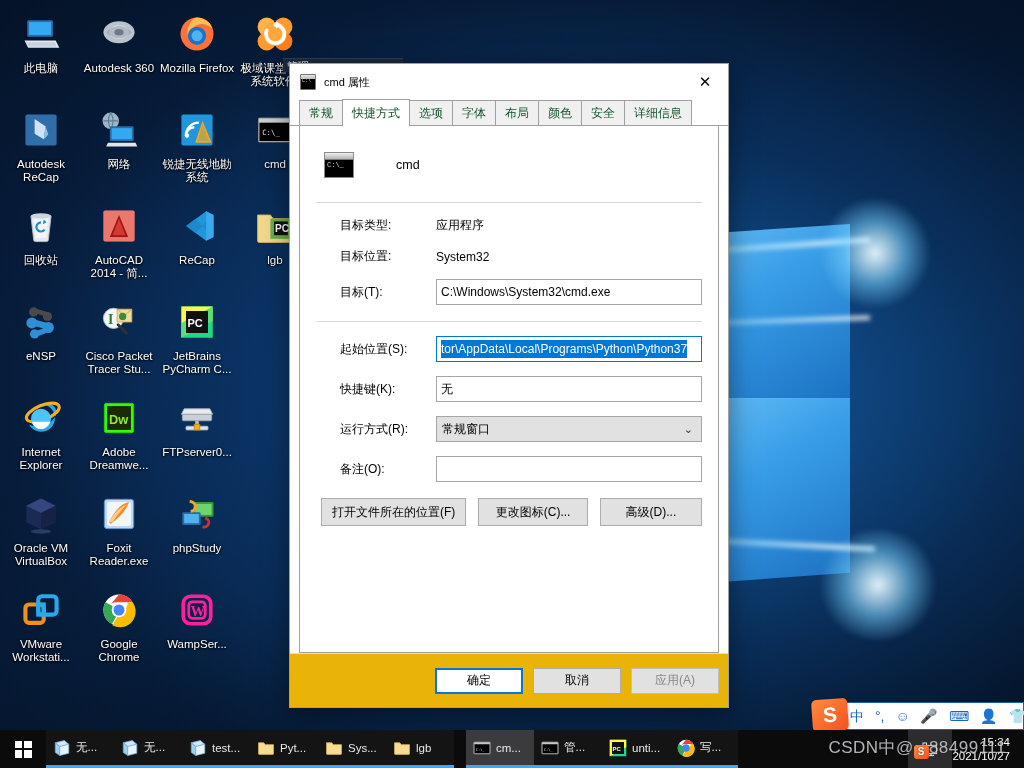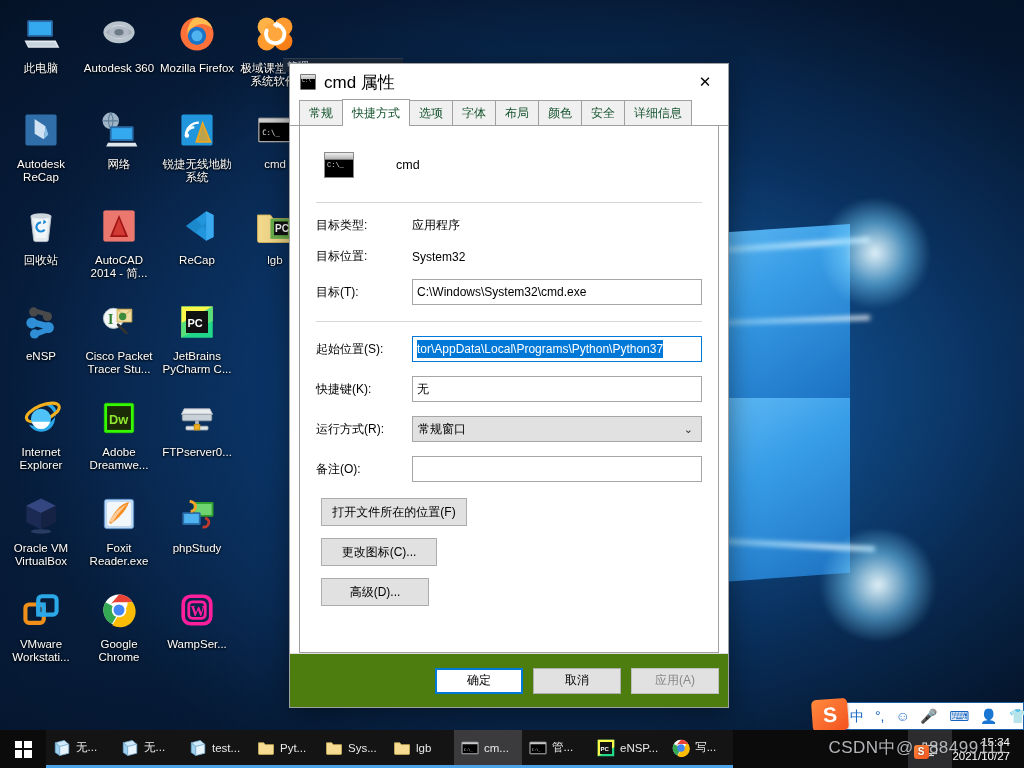--- a/index.html
+++ b/index.html
@@ -117,21 +117,21 @@
     position: relative; overflow:hidden;
   }
   #titlebar .tico::before{
     content:""; position:absolute; left:0; top:0; right:0; height:4px;
     background: linear-gradient(#e8e8e8,#b9b9b9);
   }
   #titlebar .tico::after{
     content:"C:\\"; position:absolute; left:1px; top:3px;
     color:#ddd; font-size:5px; font-family:"Liberation Mono", monospace;
   }
-  #title-text { font-size: 17px; color:#000; }
+  #title-text { font-size: 11px; color:#000; }
   #close-btn {
     margin-left:auto; width:46px; height:36px;
     display:flex; align-items:center; justify-content:center;
     color:#000; font-size:15px; cursor:pointer;
   }
 
   #tabstrip {
     display:flex; align-items:flex-end;
     padding-left: 9px;
     height: 26px;
@@ -178,53 +178,53 @@
     background:linear-gradient(#efefef,#b5b5b5); border-bottom:1px solid #777;
   }
   #shortcut-head .bigico::after{
     content:"C:\\_"; position:absolute; left:2px; top:8px;
     color:#dcdcdc; font-size:7px; font-family:"Liberation Mono", monospace;
   }
   #shortcut-head .sname { margin-left:42px; font-size:12.5px; }
   .hr { height:1px; background:#d8d8d8; margin: 12px 0 0 0; }
 
   .frow { display:flex; align-items:center; margin-top:14px; }
-  .flabel { width:96px; font-size:12px; color:#000; flex:none; }
+  .flabel { width:96px; font-size:12px; color:#000; flex:none;margin-left:24px; }
   .fstatic { font-size:12px; color:#000; }
   .finput {
     flex:1; height:26px;
     border:1px solid #a6a6a6; background:#fff;
     display:flex; align-items:center;
     padding: 0 4px; font-size:12px;
     overflow:hidden; white-space:nowrap;
   }
   .finput.focused { border:1px solid #0078d7; }
   .sel { background:#0078d7; color:#fff; padding:2px 0; }
   .fselect {
     flex:1; height:26px;
     border:1px solid #a6a6a6; background:#e1e1e1;
     display:flex; align-items:center; justify-content:space-between;
     padding: 0 8px 0 5px; font-size:12px;
   }
   .chev { font-size:11px; color:#333; }
 
-  #btnrow { display:flex; gap:12px; margin-top:16px; padding-left: 5px; flex-direction: column; }
+  #btnrow { display:flex; gap:12px; margin-top:16px; padding-left: 5px; }
   .sbtn {
     height:28px; background:#e1e1e1; border:1px solid #adadad;
     font-size:12px; color:#000;
     display:flex; align-items:center; justify-content:center;
     padding: 0 10px; cursor:pointer; white-space:nowrap;
   }
   #open-loc-btn { width:146px; }
   #change-icon-btn { width:116px; }
   #advanced-btn { width:108px; }
 
   #footer {
     flex:none; height:54px;
-    background:#4d7c0f;
+    background:#eab308;
     border-top:1px solid #dfdfdf;
     display:flex; align-items:center; justify-content:flex-end;
     gap:10px; padding-right: 9px;
   }
   .fbtn {
     width:88px; height:26px;
     background:#e1e1e1; border:1px solid #adadad;
     font-size:12px; display:flex; align-items:center; justify-content:center;
     cursor:pointer;
   }
@@ -270,21 +270,21 @@
   .tbtn {
     height:38px; min-width:68px;
     display:flex; align-items:center;
     padding: 0 7px; gap:5px;
     position:relative; cursor:pointer;
     color:#e9e9e9; font-size:11.5px;
     border-bottom: 3px solid transparent;
   }
   .tbtn .tlabel { max-width:40px; overflow:hidden; white-space:nowrap; }
   .tbtn.open { border-bottom-color:#4aa3e8; background: rgba(255,255,255,0.04); }
-  .tbtn.active { background:#3b3b3d; border-bottom-color:#4aa3e8; }
+  .tbtn.active { background:#3b3b3d; border-bottom-color:#4aa3e8;margin-left:12px; }
   .tb-ico { width:18px; height:18px; flex:none; position:relative; }
   #taskview {
     width:44px; height:38px; display:flex; align-items:center; justify-content:center;
     background:#2c2c2e; cursor:pointer;
   }
   #tray {
     margin-left:auto; height:31px;
     display:flex; align-items:center; padding-right:6px;
     position:relative;
   }
@@ -791,21 +791,21 @@
             </svg></span>
           <span class="tlabel">管...</span>
         </div>
         <div class="tbtn open">
           <span class="tb-ico"><svg width="18" height="18" viewBox="0 0 24 24">
               <rect x="1" y="1" width="22" height="22" fill="#21d789"></rect>
               <path d="M1 1 h22 v10 l-22 12z" fill="#fcf84a"></path>
               <rect x="4" y="4" width="16" height="16" fill="#111"></rect>
               <text x="4.5" y="16" fill="#fff" font-family="sans-serif" font-size="8" font-weight="bold">PC</text>
             </svg></span>
-          <span class="tlabel">eNSP...</span>
+          <span class="tlabel">unti...</span>
         </div>
         <div class="tbtn open">
           <span class="tb-ico"><svg width="18" height="18" viewBox="0 0 24 24">
               <circle cx="12" cy="12" r="11" fill="#fff"></circle>
               <path d="M12 1 a11 11 0 0 1 9.5 5.5 h-11.6 a6 6 0 0 0 -4.8 2.6z" fill="#ea4335"></path>
               <path d="M2.5 6.5 a11 11 0 0 0 4.5 15.5 l5.6 -9.7 a6 6 0 0 1 -4.9 -2.9z" fill="#34a853"></path>
               <path d="M21.5 6.5 a11 11 0 0 1 -14.2 16.2 l5.8 -9.7 a6 6 0 0 0 5 -6.5z" fill="#fbbc05"></path>
               <circle cx="12" cy="12" r="5" fill="#4285f4"></circle>
             </svg></span>
           <span class="tlabel">写...</span>

